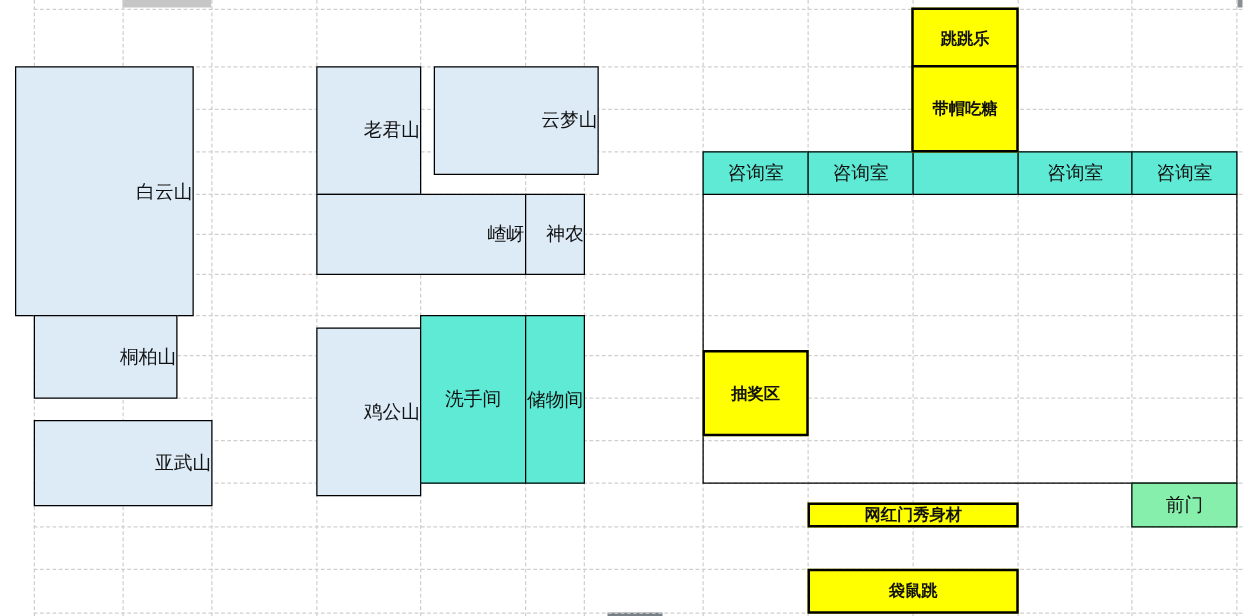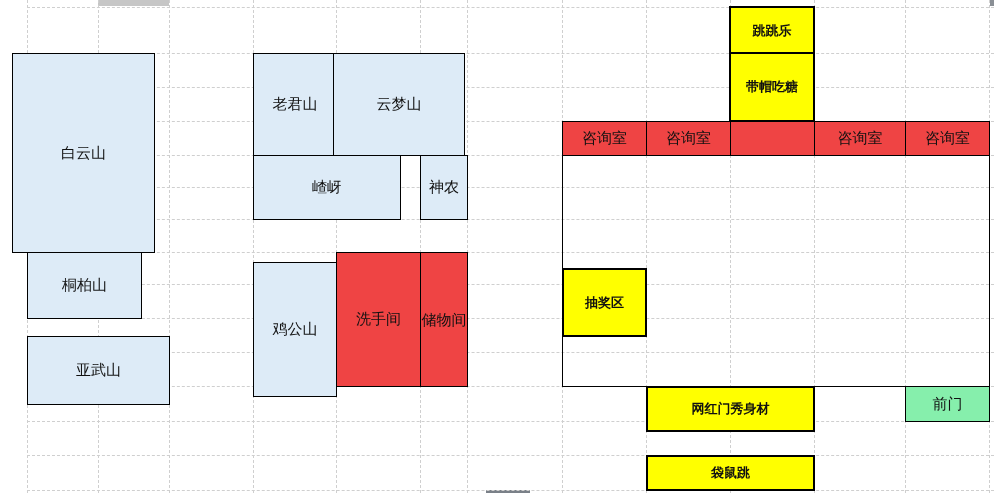--- a/index.html
+++ b/index.html
@@ -4,22 +4,22 @@
 <style>
   html,body{margin:0;padding:0;background:#fff;}
   body{width:994px;height:493px;position:relative;overflow:hidden;font-family:"DejaVu Sans","Liberation Sans",sans-serif;}
   .grid{position:absolute;inset:0;}
   .vl{position:absolute;top:0;bottom:0;width:0;border-left:1px dashed #cfcfcf;}
   .hl{position:absolute;left:27px;right:0;height:0;border-top:1px dashed #cfcfcf;}
   .topgray{position:absolute;left:98px;top:0;width:71px;height:6px;background:#c6c6c6;}
   .scroll-r{position:absolute;right:0;top:0;width:4px;height:6px;background:#8a8f95;}
   .scroll-b{position:absolute;left:486px;bottom:0;width:44px;height:3px;background:#7a8088;}
   .cell{position:absolute;box-sizing:border-box;border:1px solid #000;display:flex;align-items:center;justify-content:center;text-align:center;font-size:15px;color:#111;}
-  .blue{background:#ddebf7;}
-  .white{background:#ef4444;}
+  .blue{background:#ddebf7;justify-content:flex-end;}
+  .white{background:#5eead4;}
   .yellow{background:#ffff00;border:2px solid #000;font-weight:bold;font-size:13px;}
   .green{background:#86efac;}
   .outline{position:absolute;box-sizing:border-box;border:1px solid #000;background:transparent;}
 </style>
 </head>
 <body>
 
 <div class="grid">
   <div class="topgray"></div>
   <div class="scroll-r"></div>
@@ -62,24 +62,24 @@
 <div class="cell blue" style="left:27px;top:252px;width:115px;height:67px">
   <span>桐柏山</span>
 </div>
 <div class="cell blue" style="left:27px;top:336px;width:143px;height:69px">
   <span>亚武山</span>
 </div>
 
 <div class="cell blue" style="left:253px;top:53px;width:84px;height:103px">
   <span>老君山</span>
 </div>
-<div class="cell blue" style="left:333px;top:53px;width:132px;height:103px">
+<div class="cell blue" style="left:347px;top:53px;width:132px;height:87px">
   <span>云梦山</span>
 </div>
-<div class="cell blue" style="left:253px;top:155px;width:148px;height:65px">
+<div class="cell blue" style="left:253px;top:155px;width:168px;height:65px">
   <span>嵖岈</span>
 </div>
 <div class="cell blue" style="left:420px;top:155px;width:48px;height:65px">
   <span>神农</span>
 </div>
 
 <div class="cell blue" style="left:253px;top:262px;width:84px;height:135px">
   <span>鸡公山</span>
 </div>
 <div class="cell white" style="left:336px;top:252px;width:85px;height:135px">
@@ -108,25 +108,25 @@
   <span>咨询室</span>
 </div>
 
 <div class="cell yellow" style="left:729px;top:6px;width:86px;height:49px">
   <span>跳跳乐</span>
 </div>
 <div class="cell yellow" style="left:729px;top:52px;width:86px;height:70px">
   <span>带帽吃糖</span>
 </div>
 
-<div class="cell yellow" style="left:562px;top:268px;width:85px;height:69px">
+<div class="cell yellow" style="left:562px;top:280px;width:85px;height:69px">
   <span>抽奖区</span>
 </div>
 
-<div class="cell yellow" style="left:646px;top:386px;width:169px;height:46px">
+<div class="cell yellow" style="left:646px;top:402px;width:169px;height:20px">
   <span>网红门秀身材</span>
 </div>
 
 <div class="cell green" style="left:905px;top:386px;width:85px;height:36px">
   <span>前门</span>
 </div>
 
 <div class="cell yellow" style="left:646px;top:455px;width:169px;height:36px">
   <span>袋鼠跳</span>
 </div>

